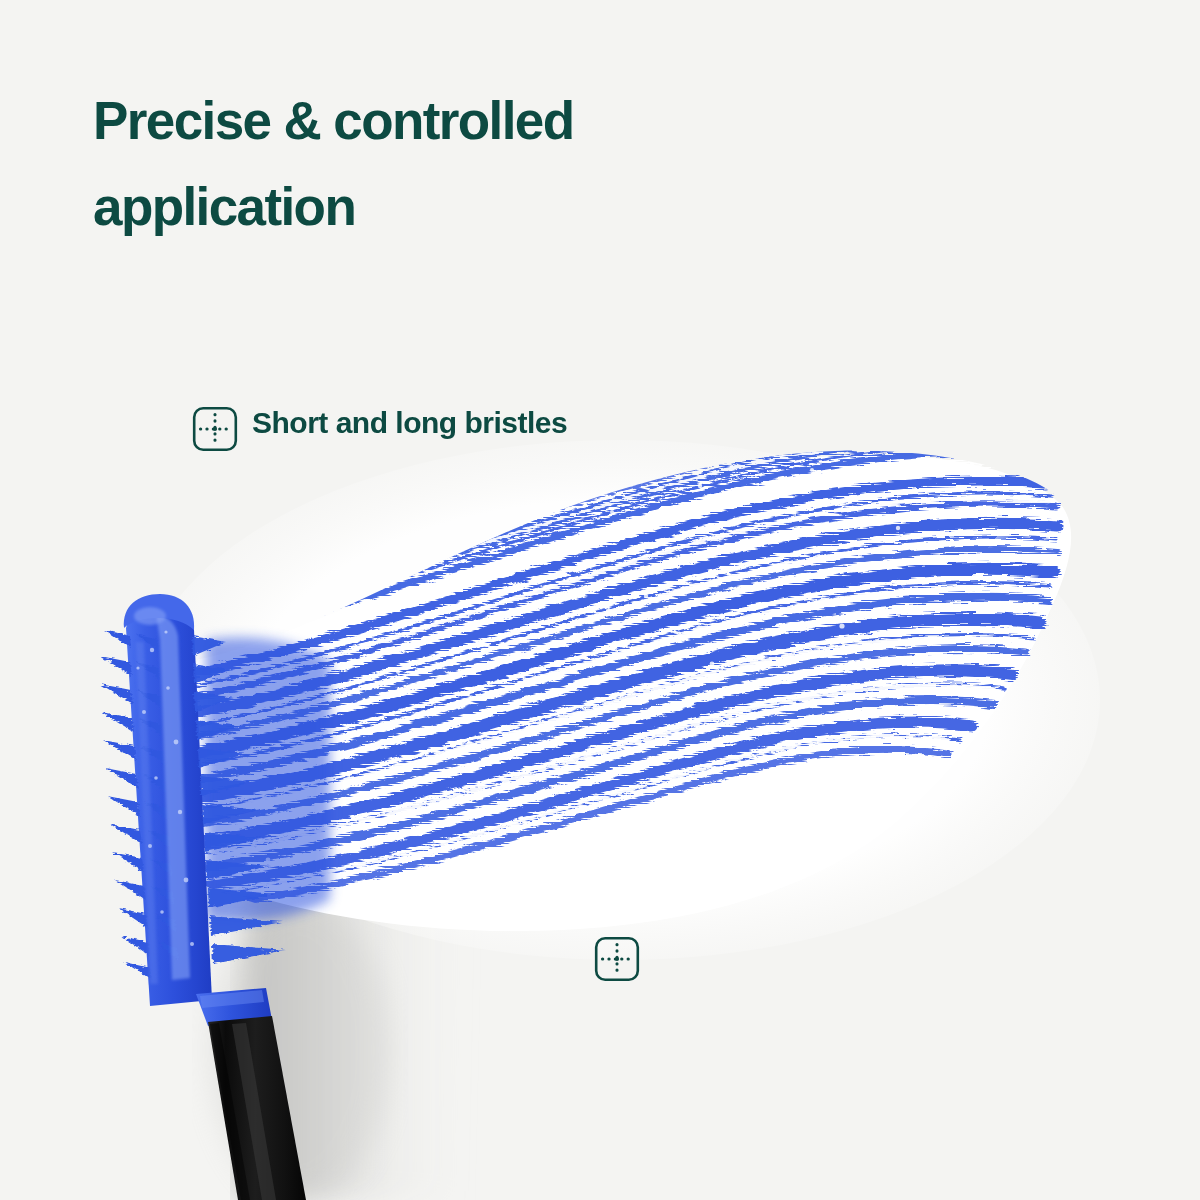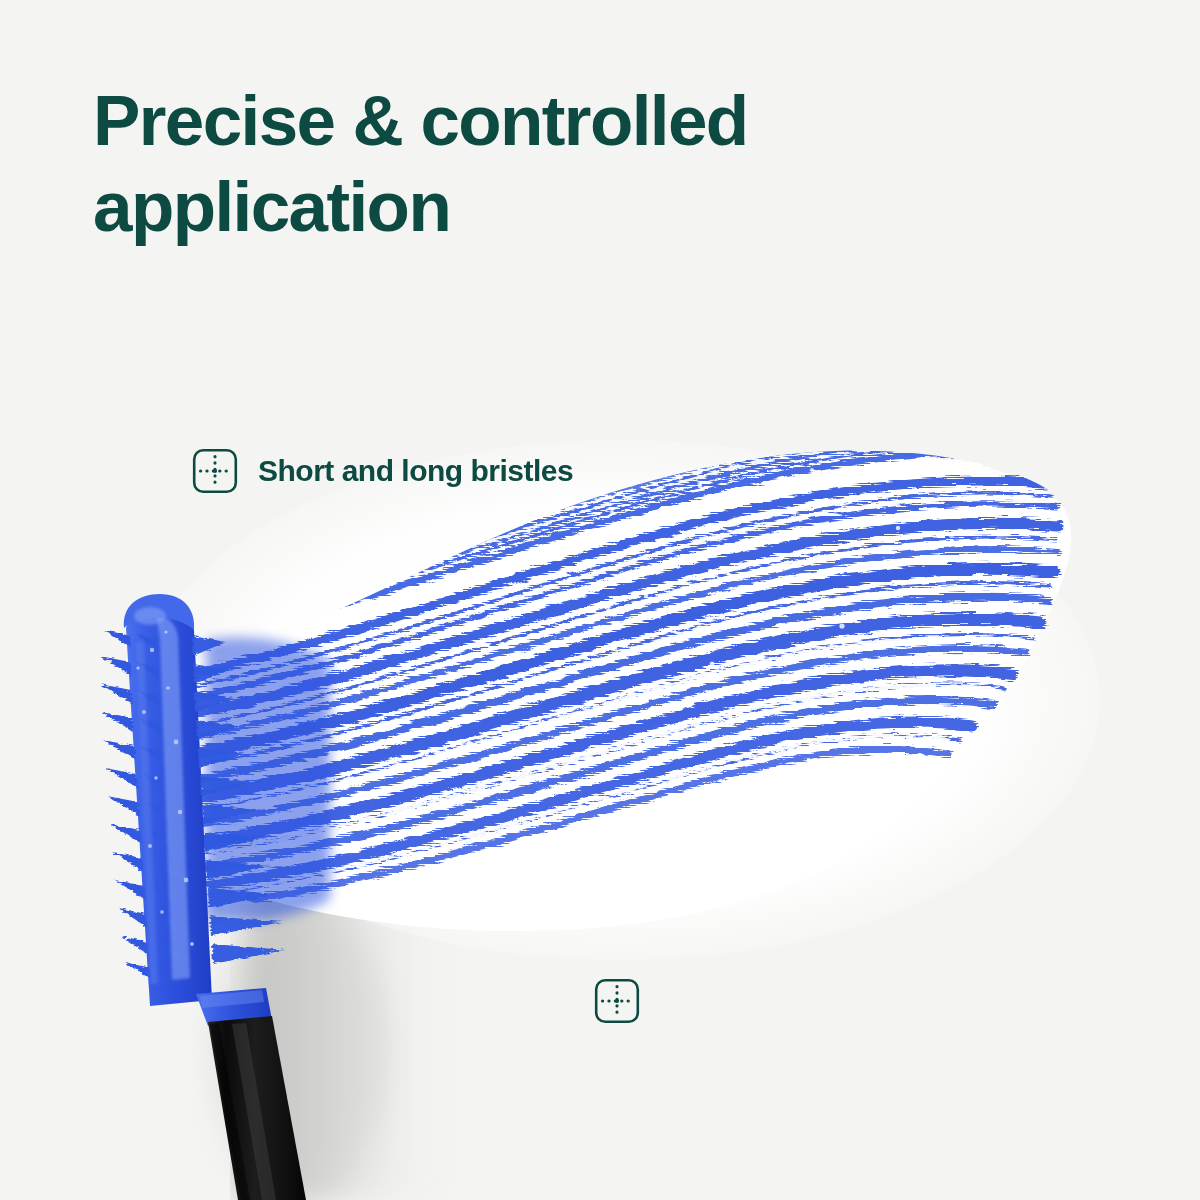--- a/index.html
+++ b/index.html
@@ -22,34 +22,33 @@
 
   
   .headline {
     position: absolute;
     left: 93px;
     top: 78px;
     width: 860px;
     color: #0d4a42;
     font-family: "Liberation Sans", sans-serif;
     font-weight: 700;
-    font-size: 71px;
+    font-size: 53px;
     line-height: 86px;
     letter-spacing: -1.6px;
     white-space: pre-line;
   }
 
   
   .callout {
     position: absolute;
     display: flex;
-    align-items: center;
-    gap: 20px;
+    align-items: flex-start;
+    gap: 14px;
     z-index: 40;
-    margin-top: 42px;
   }
   .callout-a { left: 192px; top: 406px; }
   .callout-b { left: 594px; top: 936px; }
 
   .callout-icon {
     width: 46px;
     height: 46px;
     flex: 0 0 46px;
     display: block;
   }

